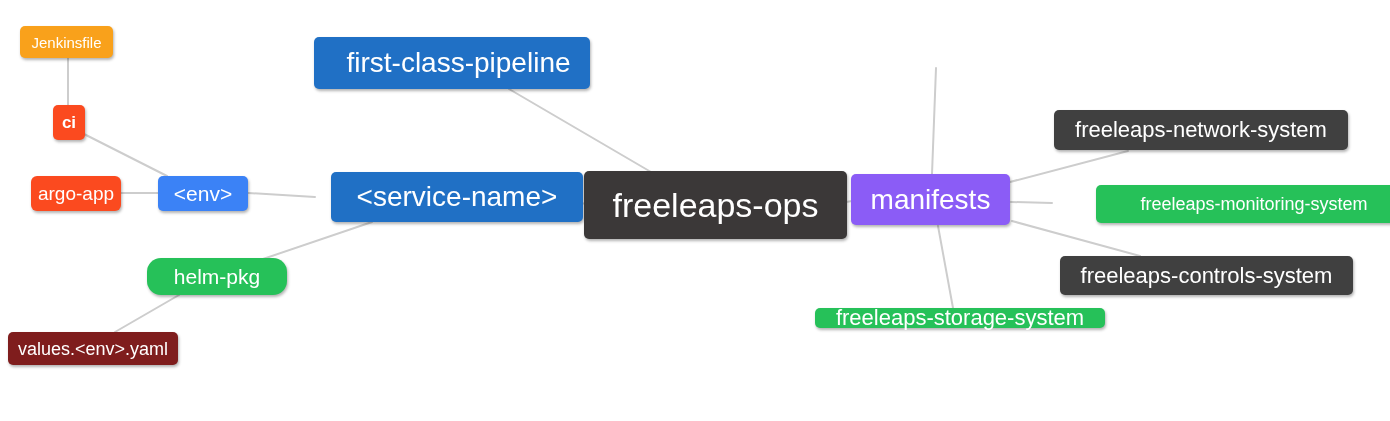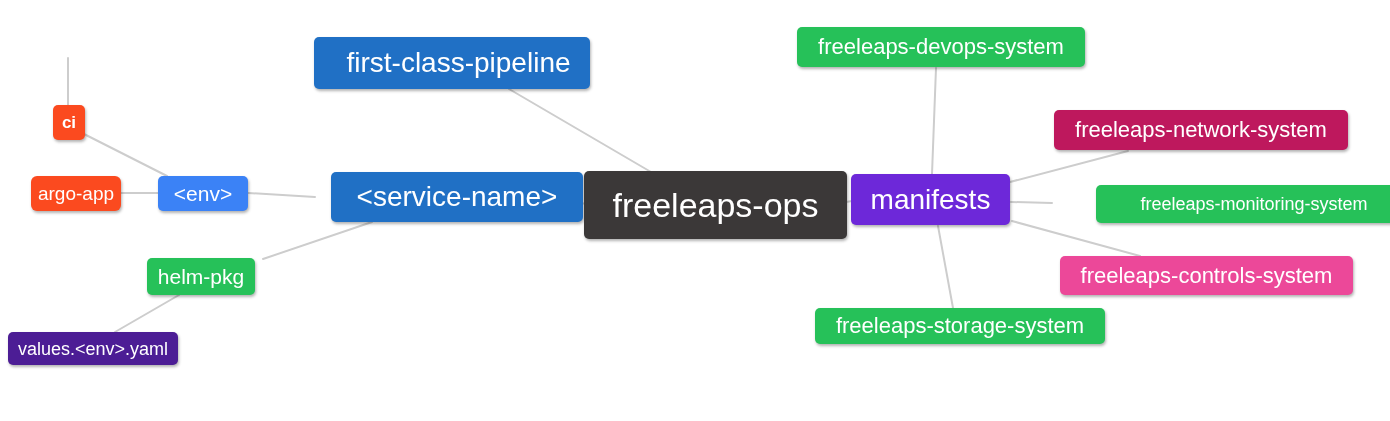--- a/index.html
+++ b/index.html
@@ -38,31 +38,31 @@
     box-shadow: 1px 2px 3px rgba(0,0,0,0.3);
     white-space: nowrap;
     cursor: default;
     line-height: 1;
   }
   
   .n-jenkinsfile   { left: 20px;   top: 26px;  width: 93px;  height: 32px; font-size: 15px; }
   .n-ci            { left: 53px;   top: 105px; width: 32px;  height: 35px; font-size: 17px; }
   .n-argo-app      { left: 31px;   top: 176px; width: 90px;  height: 35px; font-size: 19px; }
   .n-env           { left: 158px;  top: 176px; width: 90px;  height: 35px; font-size: 21px; }
-  .n-helm-pkg      { left: 147px;  top: 258px; width: 108px; height: 37px; font-size: 21px; }
+  .n-helm-pkg      { left: 147px;  top: 258px; width: 140px; height: 37px; font-size: 21px; border-radius: 14px; }
   .n-values        { left: 8px;    top: 332px; width: 170px; height: 33px; font-size: 18px; }
   .n-fcp           { left: 314px;  top: 37px;  width: 276px; height: 52px; font-size: 28px; padding-left: 13px; }
   .n-service       { left: 315px;  top: 172px; width: 252px; height: 50px; font-size: 28px; margin-left: 16px; }
   .n-ops           { left: 584px;  top: 171px; width: 263px; height: 68px; font-size: 34px; }
   .n-manifests     { left: 851px;  top: 174px; width: 159px; height: 51px; font-size: 28px; }
   .n-devops        { left: 797px;  top: 27px;  width: 288px; height: 40px; font-size: 22px; }
   .n-network       { left: 1054px; top: 110px; width: 294px; height: 40px; font-size: 22px; }
   .n-monitoring    { left: 1052px; top: 185px; width: 316px; height: 38px; font-size: 18px; margin-left: 44px; }
   .n-controls      { left: 1060px; top: 256px; width: 293px; height: 39px; font-size: 22px; }
-  .n-storage       { left: 815px;  top: 308px; width: 290px; height: 36px; font-size: 22px; }
+  .n-storage       { left: 815px;  top: 308px; width: 290px; height: 20px; font-size: 22px; }
 </style>
 </head>
 <body>
 
 <div class="canvas">
 
   <svg class="edges" viewBox="0 0 1390 421" xmlns="http://www.w3.org/2000/svg">
     <line x1="68" y1="58" x2="68" y2="105"></line>
     <line x1="84" y1="134" x2="167" y2="176"></line>
     <line x1="121" y1="193" x2="158" y2="193"></line>
@@ -72,28 +72,28 @@
     <line x1="566" y1="200" x2="586" y2="204"></line>
     <line x1="509" y1="89" x2="651" y2="172"></line>
     <line x1="846" y1="202" x2="852" y2="201"></line>
     <line x1="936" y1="68" x2="932" y2="174"></line>
     <line x1="1010" y1="182" x2="1128" y2="151"></line>
     <line x1="1011" y1="202" x2="1052" y2="203"></line>
     <line x1="1012" y1="221" x2="1140" y2="256"></line>
     <line x1="938" y1="226" x2="953" y2="308"></line>
   </svg>
 
+  <div class="node n-jenkinsfile" style="background-color: rgb(249, 161, 27);">Jenkinsfile</div>
   <div class="node n-ci" style="background-color: rgb(251, 74, 31); font-weight: bold;">ci</div>
   <div class="node n-argo-app" style="background-color: rgb(251, 74, 31); border-radius: 6px;">argo-app</div>
   <div class="node n-env" style="background-color: #3b82f6;">&lt;env&gt;</div>
   <div class="node n-helm-pkg" style="background-color: rgb(38, 193, 89);">helm-pkg</div>
-  <div class="node n-values" style="background-color: #4c1d95;">values.&lt;env&gt;.yaml</div>
+  <div class="node n-values" style="background-color: #7f1d1d;">values.&lt;env&gt;.yaml</div>
   <div class="node n-fcp" style="background-color: rgb(32, 112, 197);">first-class-pipeline</div>
   <div class="node n-service" style="background-color: rgb(32, 112, 197);">&lt;service-name&gt;</div>
   <div class="node n-ops" style="background-color: rgb(59, 56, 56);">freeleaps-ops</div>
-  <div class="node n-manifests" style="background-color: #6d28d9;">manifests</div>
-  <div class="node n-devops" style="background-color: rgb(38, 193, 89);">freeleaps-devops-system</div>
-  <div class="node n-network" style="background-color: #be185d;">freeleaps-network-system</div>
+  <div class="node n-manifests" style="background-color: #8b5cf6;">manifests</div>
+  <div class="node n-network" style="background-color: #404040;">freeleaps-network-system</div>
   <div class="node n-monitoring" style="background-color: rgb(38, 193, 89);">freeleaps-monitoring-system</div>
-  <div class="node n-controls" style="background-color: #ec4899;">freeleaps-controls-system</div>
+  <div class="node n-controls" style="background-color: #404040;">freeleaps-controls-system</div>
   <div class="node n-storage" style="background-color: rgb(38, 193, 89);">freeleaps-storage-system</div>
 
 </div>
 
 </body></html>

